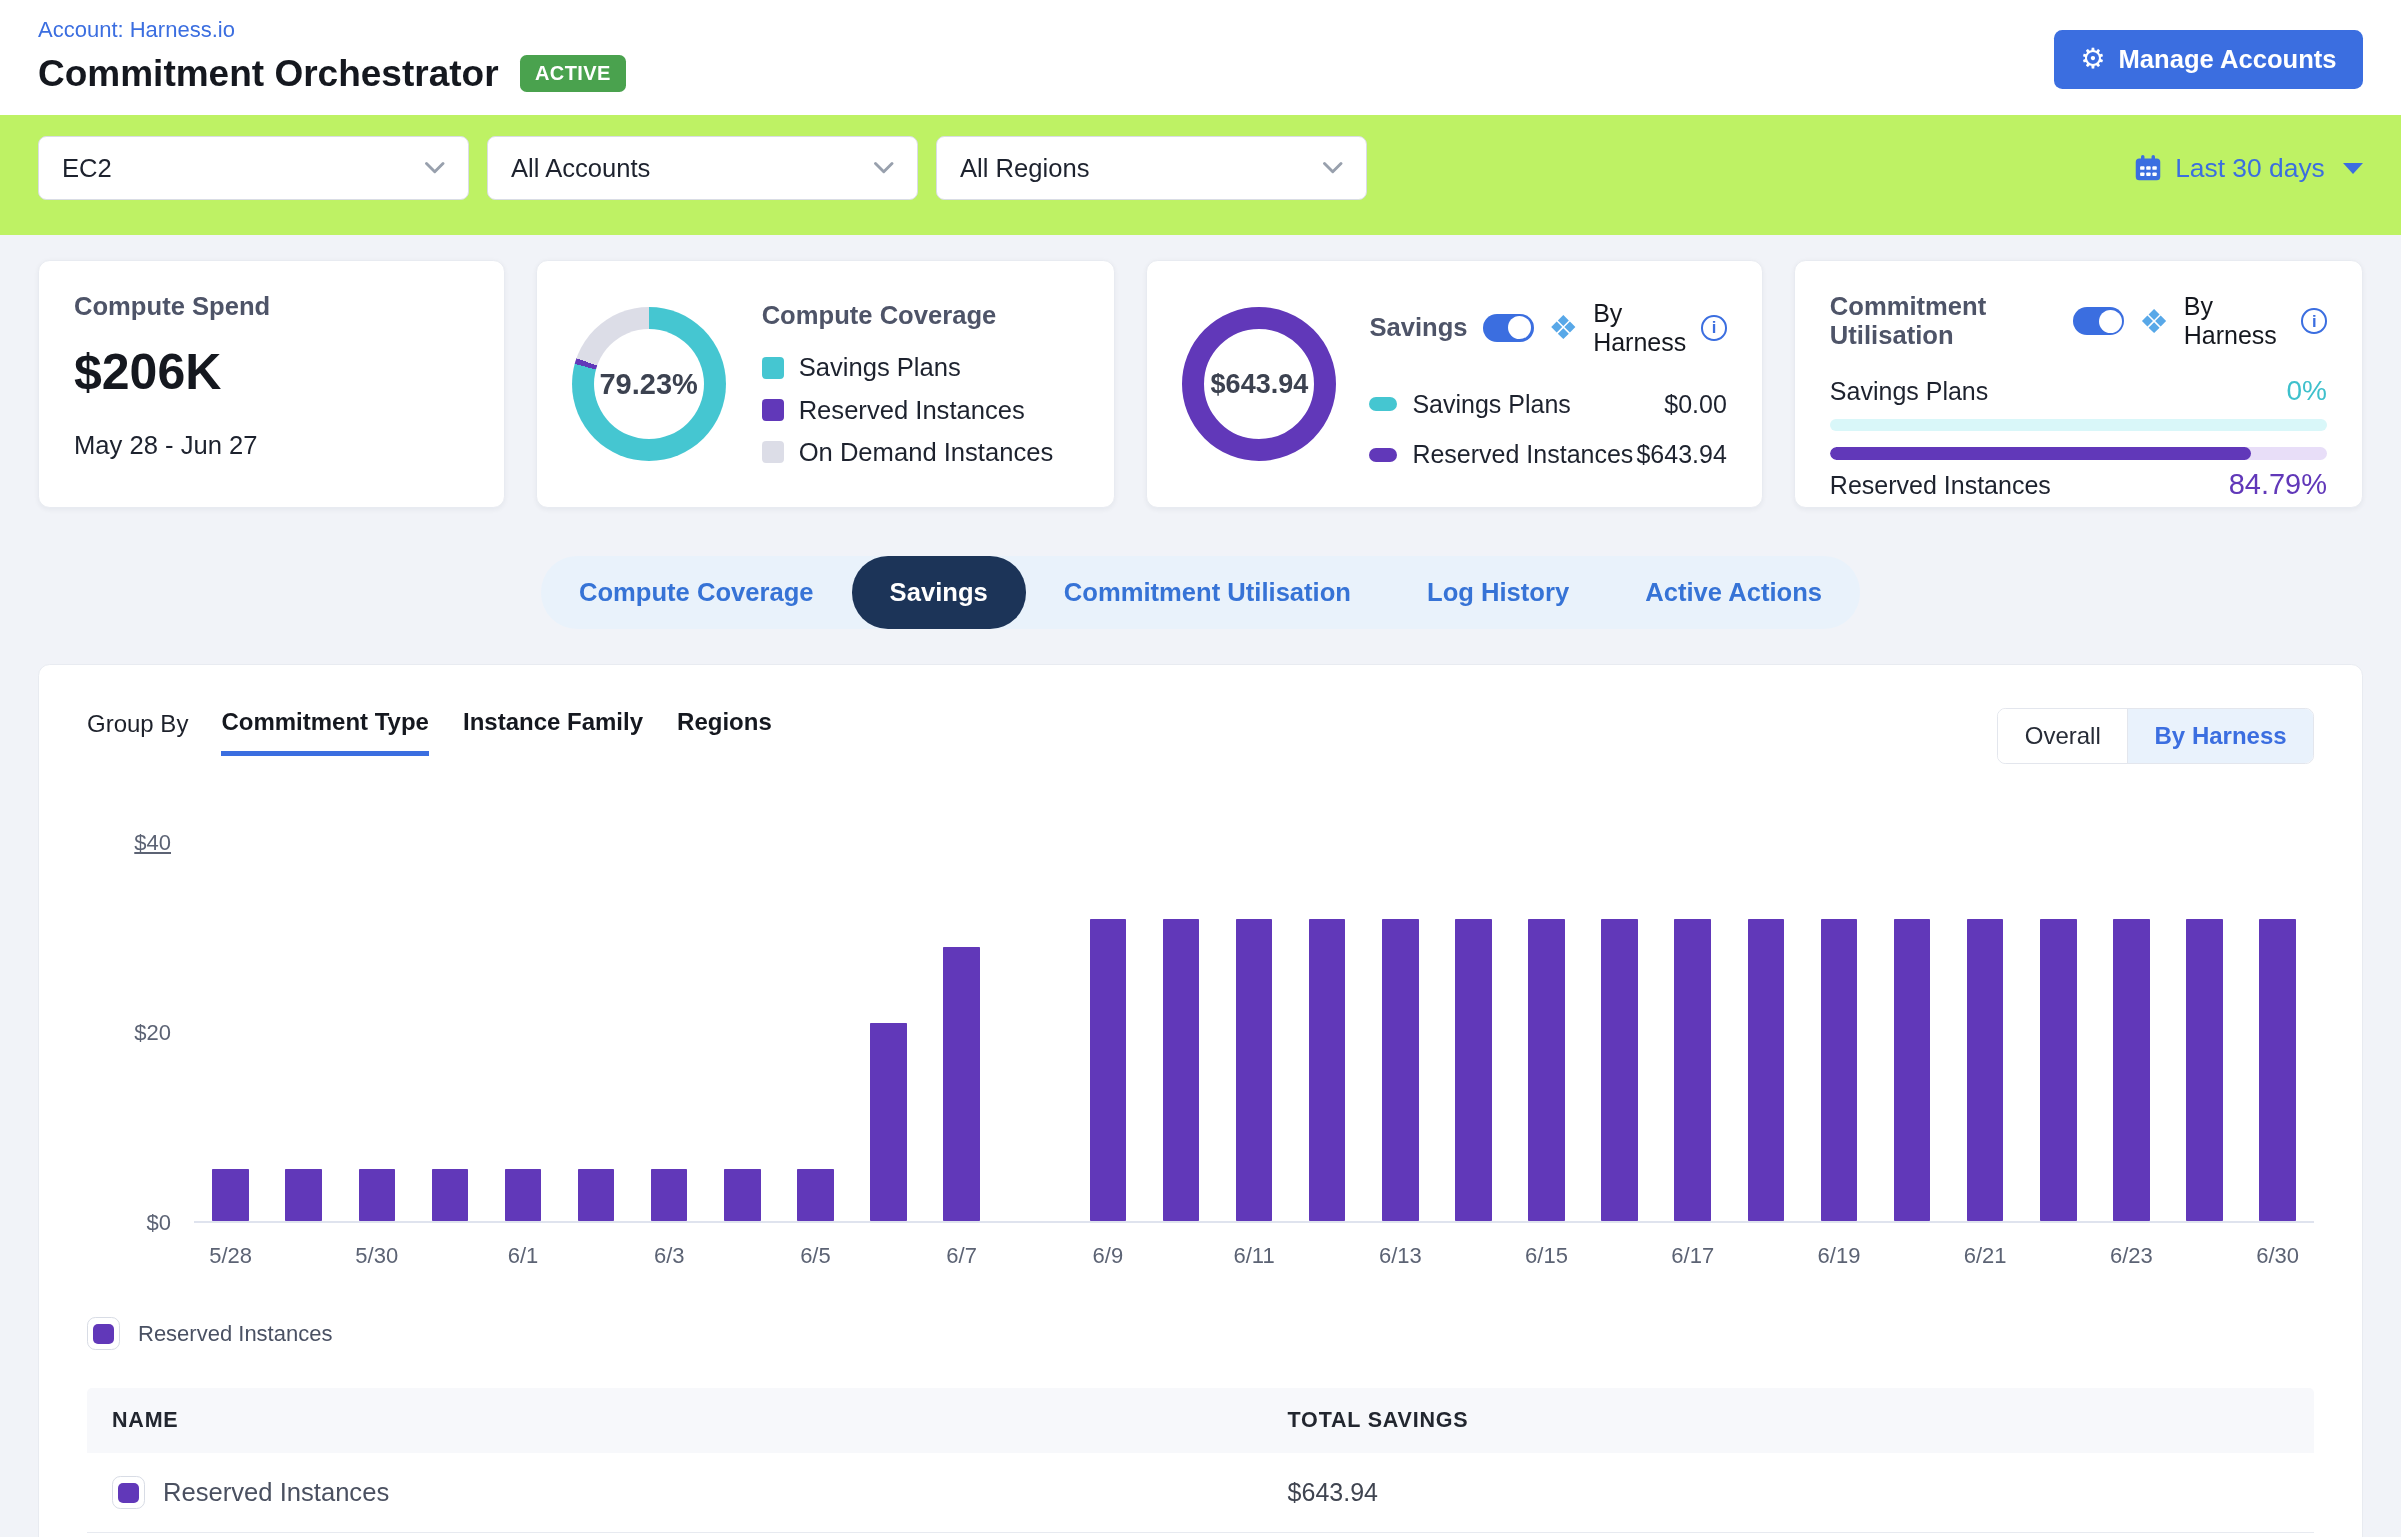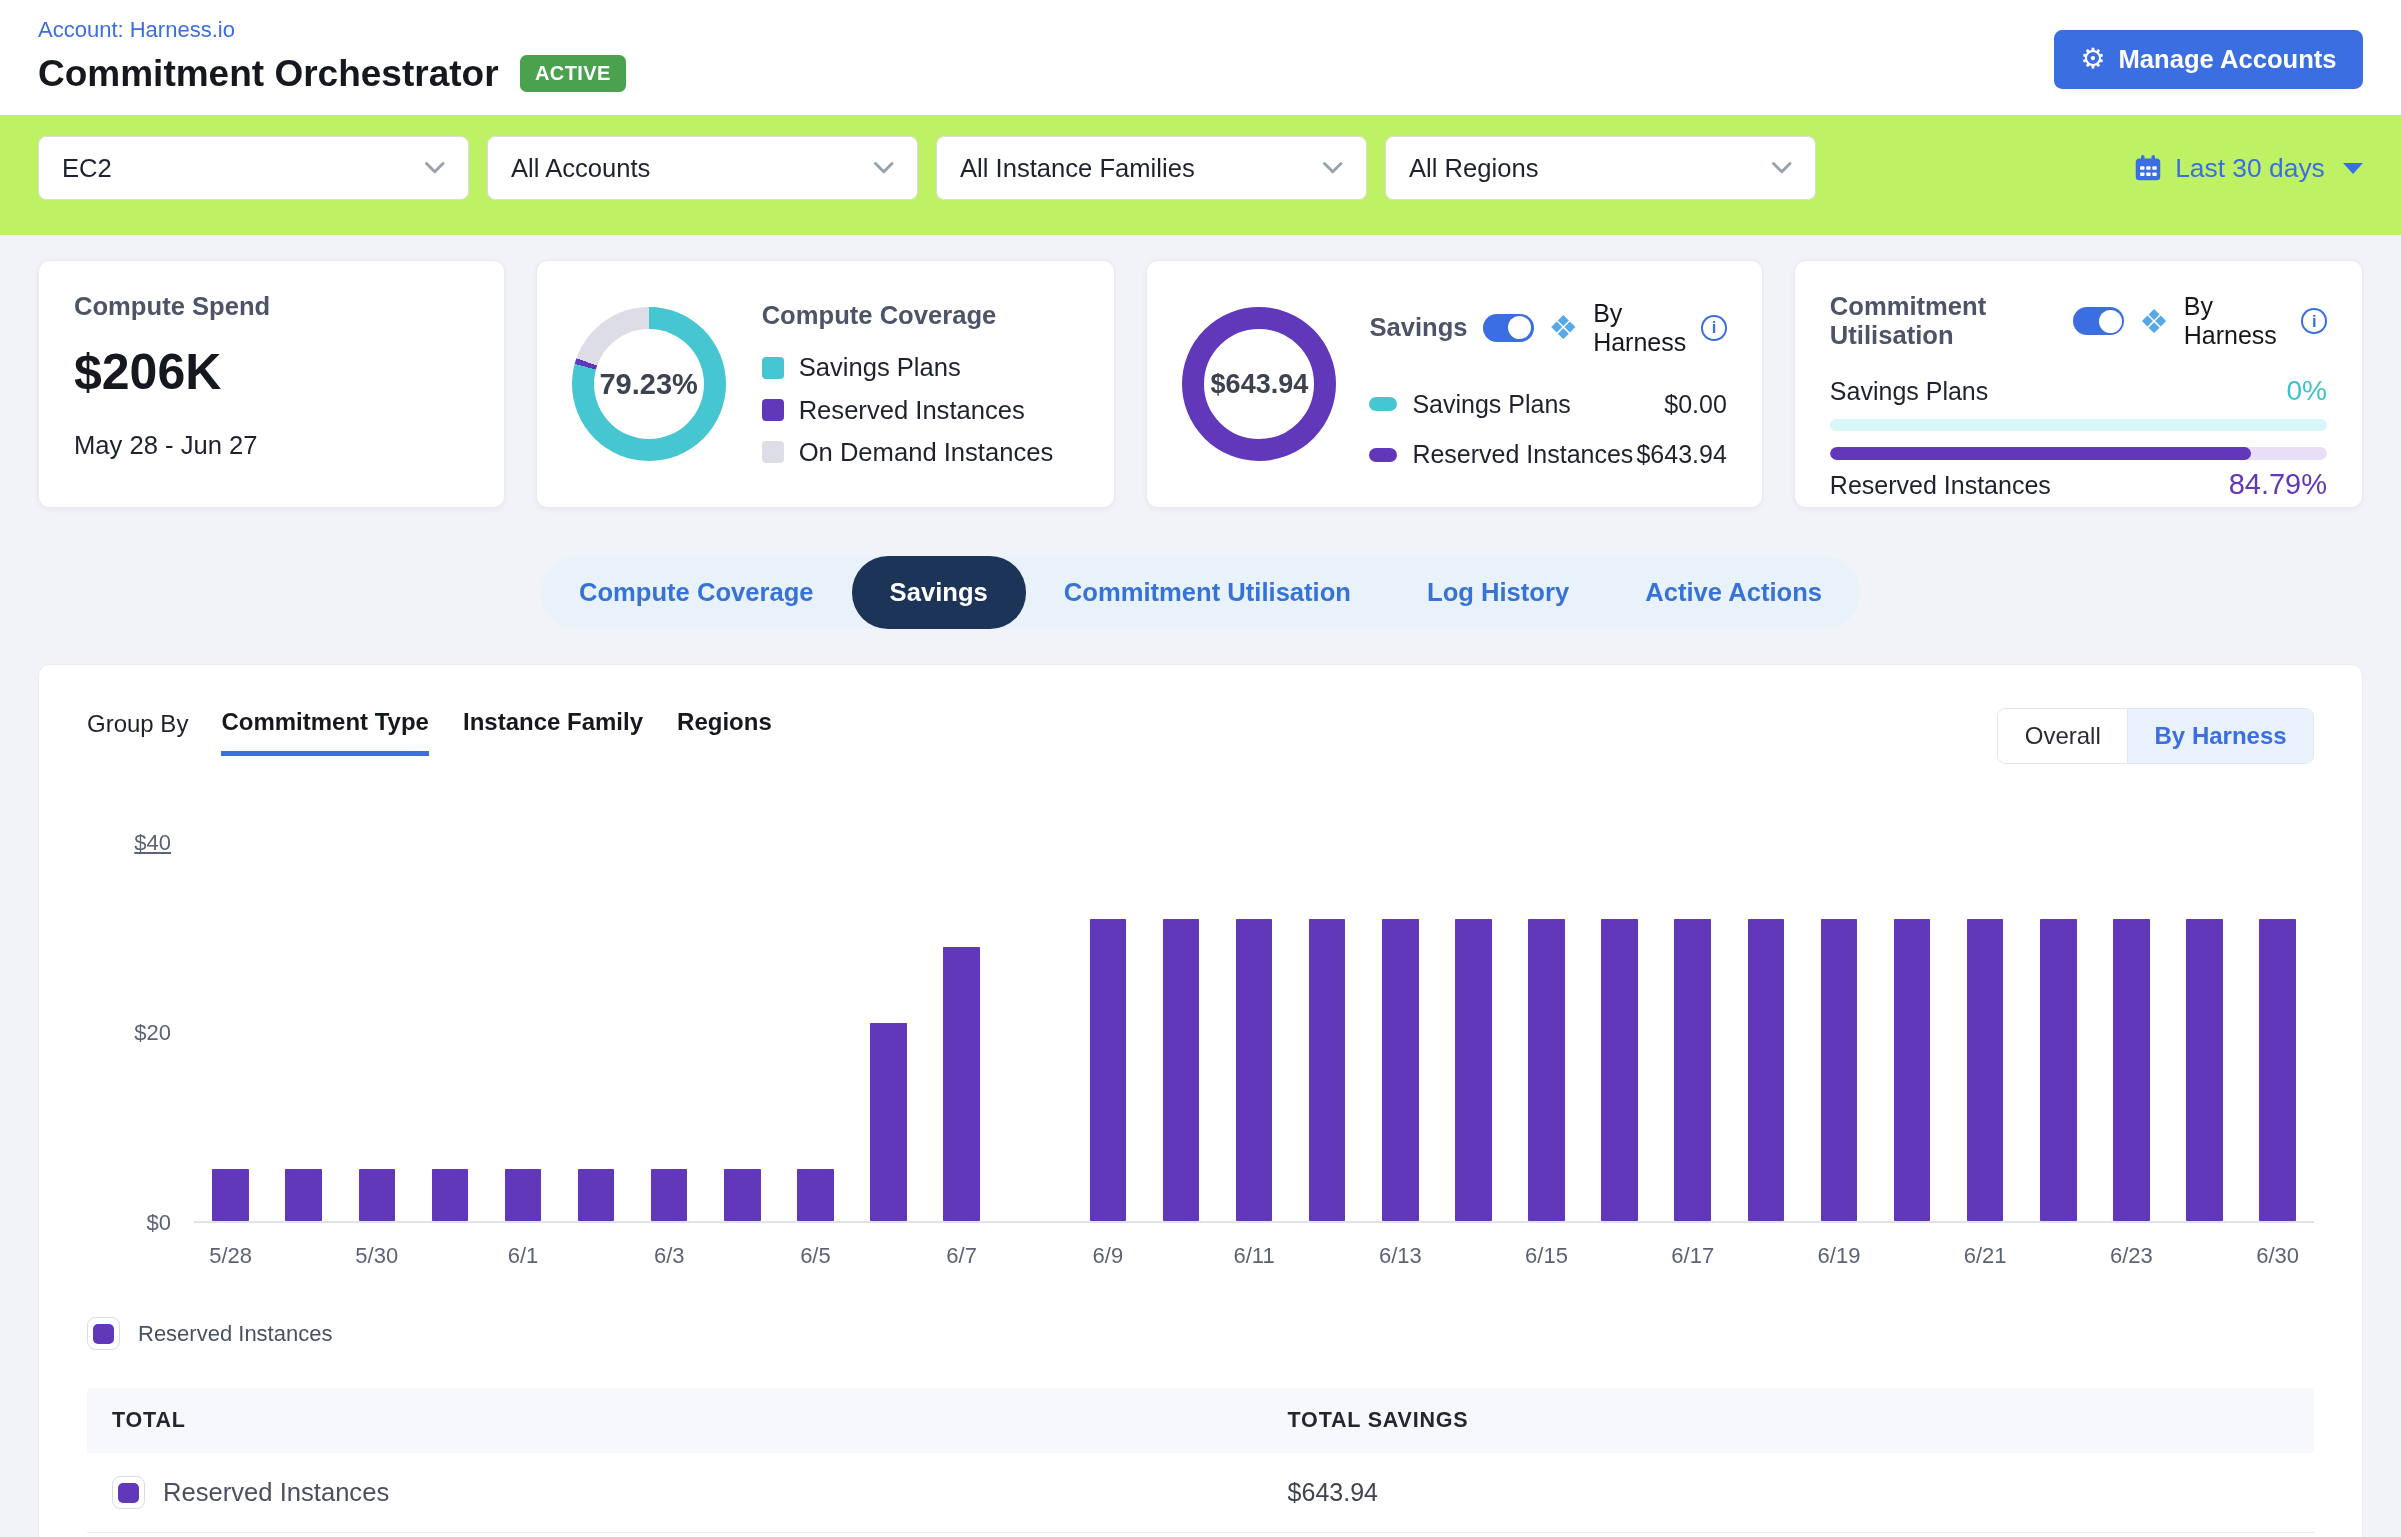--- a/index.html
+++ b/index.html
@@ -132,26 +132,20 @@
         <polyline points="3,3 13,13 23,3" fill="none" stroke="#98a0ad" stroke-width="3.5" stroke-linecap="round" stroke-linejoin="round"></polyline>
       </svg>
   </div>
   <div class="select">
     <span>All Accounts</span>
     <svg class="chev" width="21.5" height="13.2" viewBox="0 0 26 16">
         <polyline points="3,3 13,13 23,3" fill="none" stroke="#98a0ad" stroke-width="3.5" stroke-linecap="round" stroke-linejoin="round"></polyline>
       </svg>
   </div>
   <div class="select">
-    <span>All Instance Families</span>
-    <svg class="chev" width="21.5" height="13.2" viewBox="0 0 26 16">
-        <polyline points="3,3 13,13 23,3" fill="none" stroke="#98a0ad" stroke-width="3.5" stroke-linecap="round" stroke-linejoin="round"></polyline>
-      </svg>
-  </div>
-  <div class="select">
     <span>All Regions</span>
     <svg class="chev" width="21.5" height="13.2" viewBox="0 0 26 16">
         <polyline points="3,3 13,13 23,3" fill="none" stroke="#98a0ad" stroke-width="3.5" stroke-linecap="round" stroke-linejoin="round"></polyline>
       </svg>
   </div>
   <div class="date-range">
     <svg width="28" height="28" viewBox="0 0 32 32" style="color:#3b6ee0">
       <rect x="2" y="5" width="28" height="25" rx="4" fill="currentColor"></rect>
       <rect x="8" y="1" width="4" height="9" rx="2" fill="currentColor"></rect>
       <rect x="20" y="1" width="4" height="9" rx="2" fill="currentColor"></rect>
@@ -413,21 +407,21 @@
 
   <div class="legend-row">
     <span class="checkbox">
         <span class="inner"></span>
       </span>
     <span class="lbl">Reserved Instances</span>
   </div>
 
   <div class="table">
     <div class="thead">
-      <span>TOTAL</span>
+      <span>NAME</span>
       <span>TOTAL SAVINGS</span>
     </div>
     <div class="trow">
       <span class="name-cell">
         <span class="checkbox">
             <span class="inner"></span>
           </span>
         <span>Reserved Instances</span>
       </span>
       <span class="ts-cell">$643.94</span>

